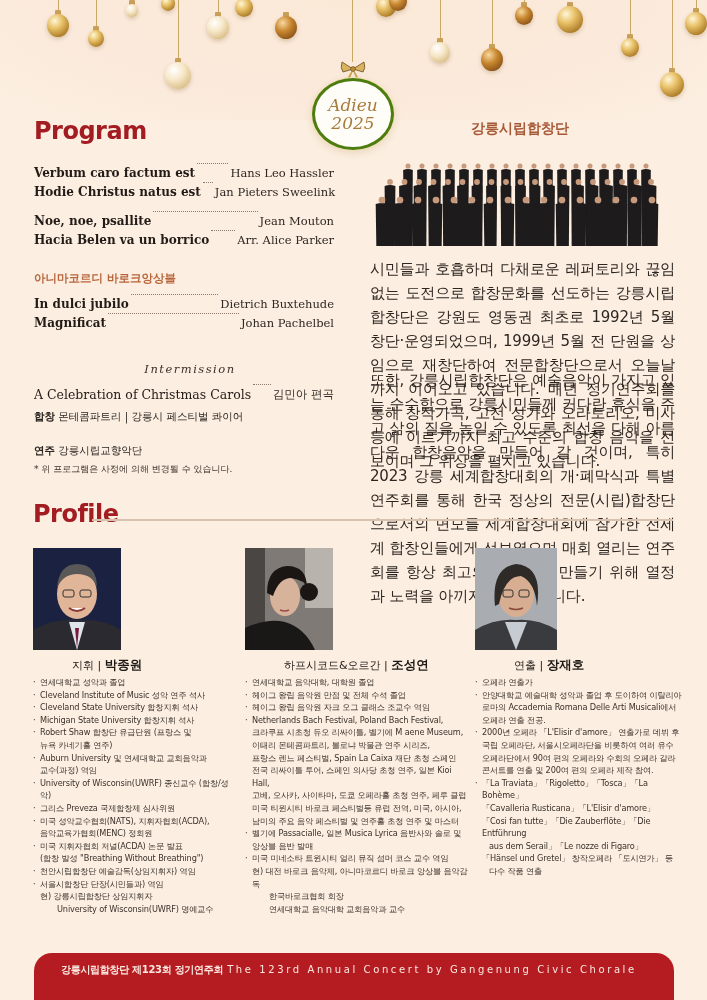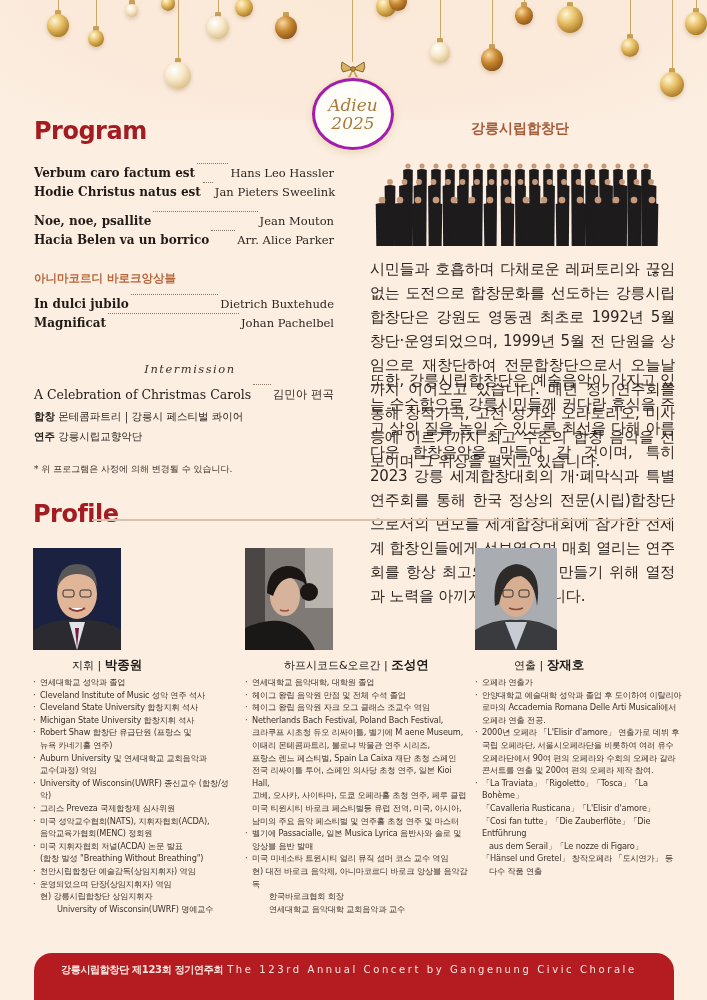--- a/index.html
+++ b/index.html
@@ -24,21 +24,21 @@
   }
   .ornament.bronze {
     background: radial-gradient(circle at 35% 30%, #f8d9a0 0%, #c7862e 40%, #8a531a 80%, #5e3510 100%);
   }
   .string { position: absolute; width: 1px; background: #c9a866; }
   .cap { position: absolute; width: 6px; height: 5px; background: #c9a05a; border-radius: 1px; }
 
   .badge {
     position: absolute; left: 312px; top: 78px; width: 82px; height: 72px;
     border-radius: 50%;
-    border: 3px solid #a21caf;
+    border: 3px solid #4d7c0f;
     background: #fffdf8;
     box-shadow: 0 0 0 1px #f3e0b5, 0 3px 8px rgba(150,110,40,0.2);
     display: flex; flex-direction: column; align-items: center; justify-content: center;
     font-family: "DejaVu Serif", serif; font-style: italic; color: #a87a3c;
     line-height: 1;
   }
   .badge .l1 { font-size: 17px; }
   .badge .l2 { font-size: 17px; margin-top: 1px; }
   .bow { position: absolute; left: 340px; top: 60px; width: 26px; height: 20px; }
   .badge-string { position: absolute; left: 352px; top: 0; width: 1px; height: 62px; background: #c9a866; }
@@ -215,21 +215,21 @@
     <span class="work" style="font-weight:normal;font-size:12.5px;">A Celebration of Christmas Carols</span>
     <span class="dots"></span>
     <span class="composer">김민아 편곡</span>
   </div>
 </div>
 
 <div class="perf" style="top:410px;">
   <b>합창</b>
   <span>몬테콤파트리 | 강릉시 페스티벌 콰이어</span>
 </div>
-<div class="perf" style="top:430px;text-align:center;">
+<div class="perf" style="top:444px;text-align:center;">
   <b>연주</b>
   <span>강릉시립교향악단</span>
 </div>
 <div class="note">* 위 프로그램은 사정에 의해 변경될 수 있습니다.</div>
 
 <div class="choir-title">강릉시립합창단</div>
 <svg class="choir-photo" viewBox="0 0 310 100">
   <g id="choir-figures">
       <path d="M35.2 22 Q40 20 44.8 22 L44.32 98 L35.68 98 Z" fill="#1d1b1c"></path>
       <circle cx="40" cy="18" r="2.5600000000000005" fill="#c89a7c"></circle>
@@ -402,21 +402,21 @@
     <li class="cont">뉴욕 카네기홀 연주)</li>
     <li>Auburn University 및 연세대학교 교회음악과</li>
     <li class="cont">교수(과정) 역임</li>
     <li>University of Wisconsin(UWRF) 종신교수 (합창/성악)</li>
     <li>그리스 Preveza 국제합창제 심사위원</li>
     <li>미국 성악교수협회(NATS), 지휘자협회(ACDA),</li>
     <li class="cont">음악교육가협회(MENC) 정회원</li>
     <li>미국 지휘자협회 저널(ACDA) 논문 발표</li>
     <li class="cont">(합창 발성 "Breathing Without Breathing")</li>
     <li>천안시립합창단 예술감독(상임지휘자) 역임</li>
-    <li>운영되었으며 단장(상임지휘자) 역임</li>
+    <li>서울시합창단 단장(시민들과) 역임</li>
     <li class="cont">현) 강릉시립합창단 상임지휘자</li>
     <li class="indent">University of Wisconsin(UWRF) 명예교수</li>
   </ul>
 <ul class="bio" style="left:245px;width:225px;">
     <li>연세대학교 음악대학, 대학원 졸업</li>
     <li>헤이그 왕립 음악원 만점 및 전체 수석 졸업</li>
     <li>헤이그 왕립 음악원 자크 오그 클래스 조교수 역임</li>
     <li>Netherlands Bach Festival, Poland Bach Festival,</li>
     <li class="cont">크라쿠프 시초청 듀오 리싸이틀, 벨기에 M aene Museum,</li>
     <li class="cont">이태리 몬테콤파트리, 볼로냐 박물관 연주 시리즈,</li>

